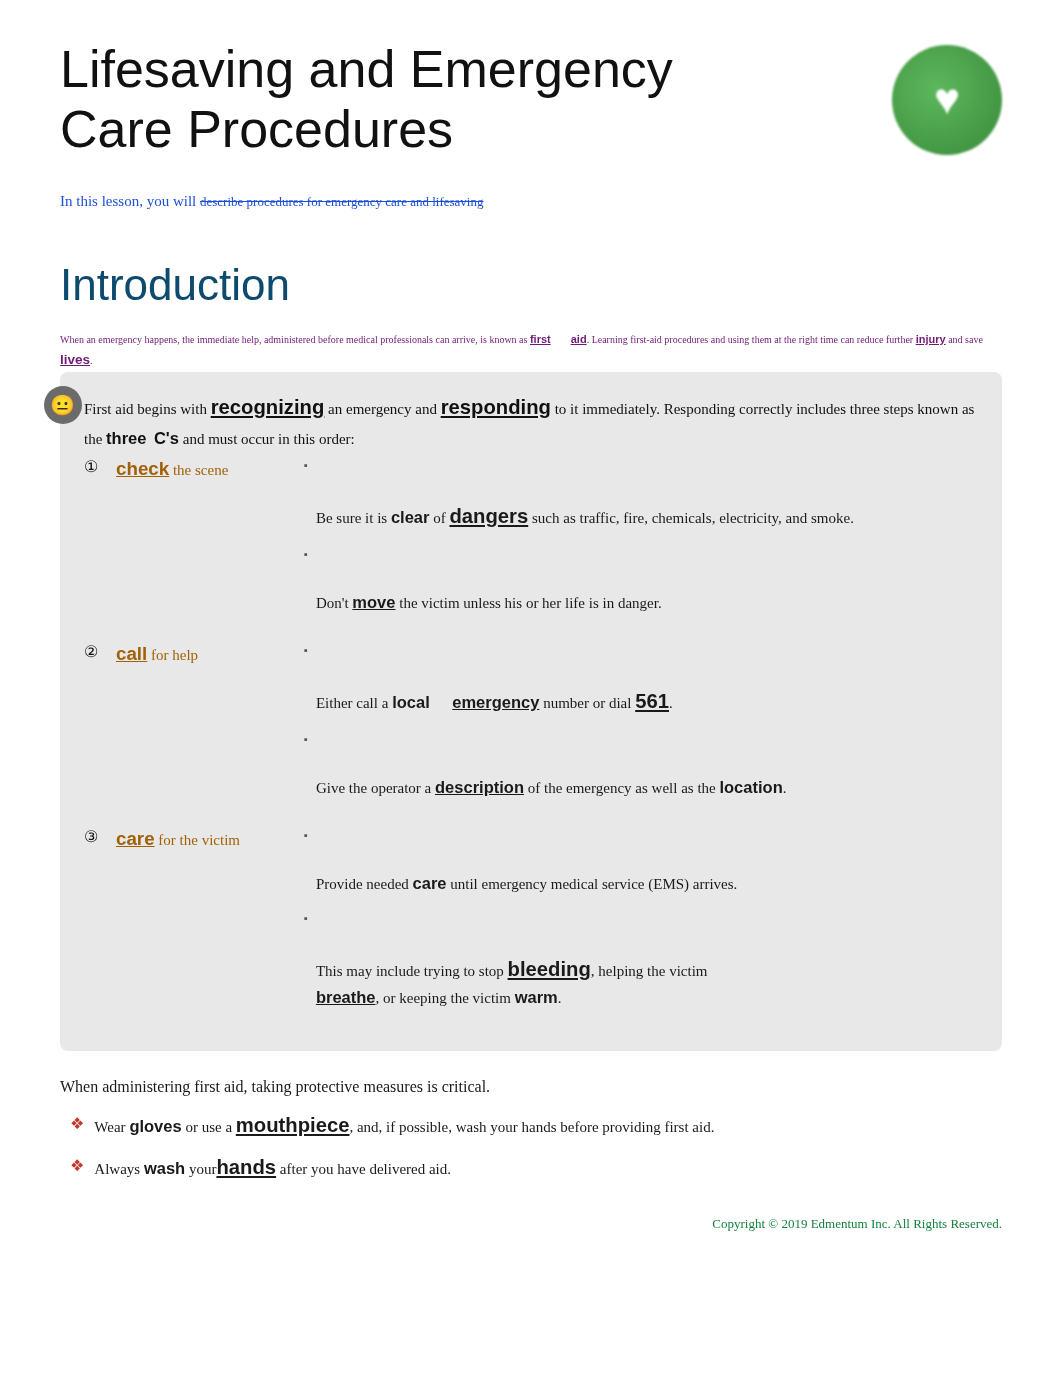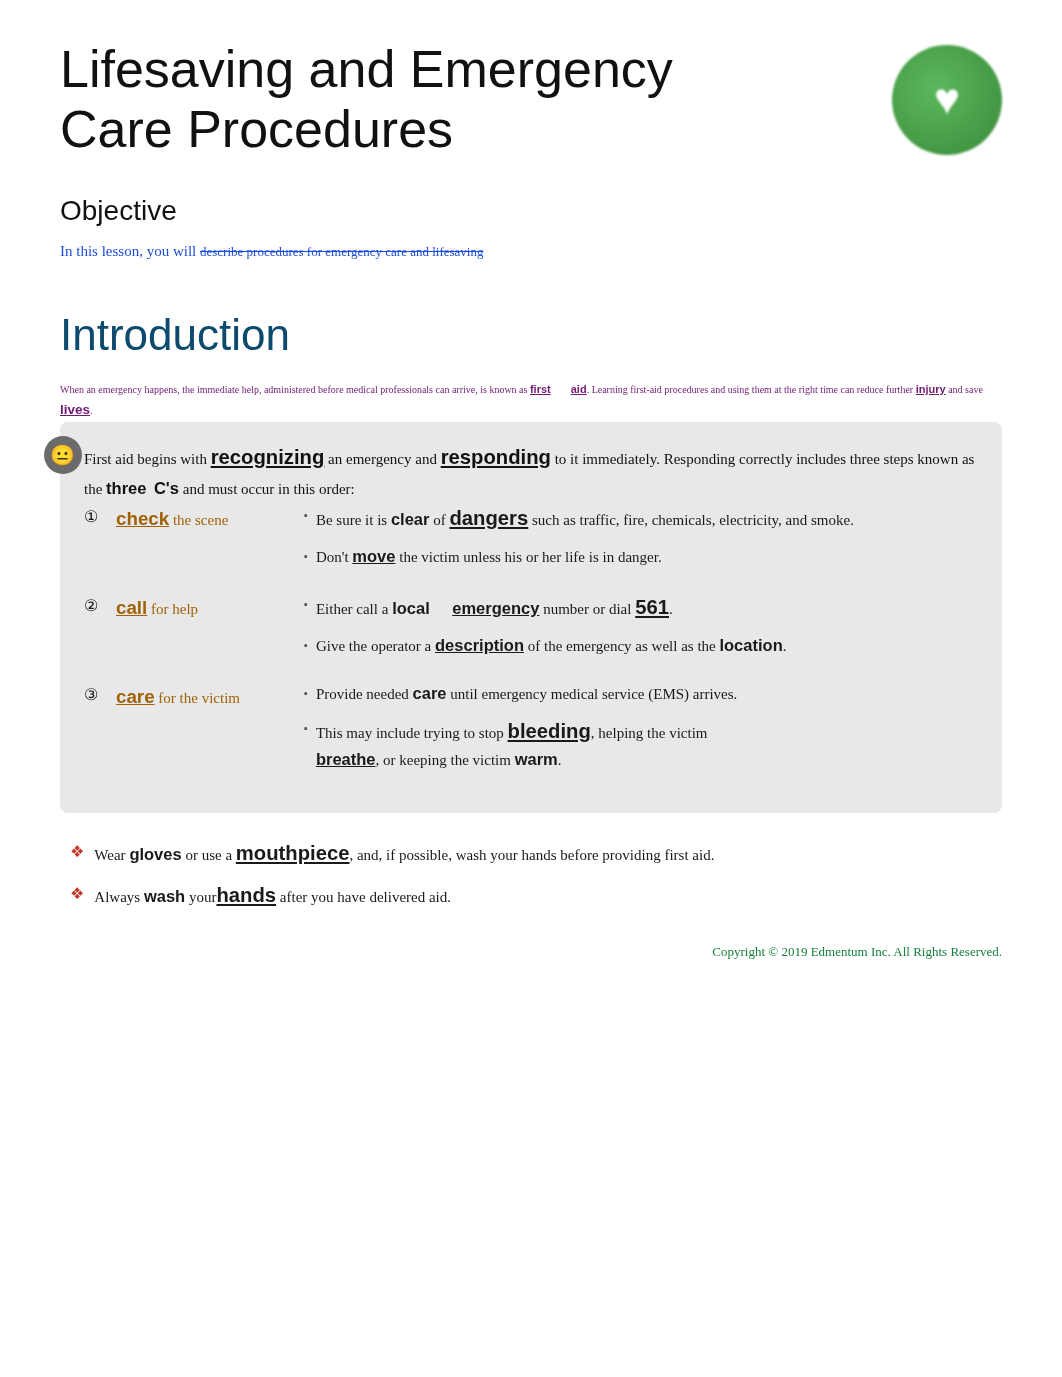--- a/index.html
+++ b/index.html
@@ -174,20 +174,21 @@
       line-height: 1.55;
     }
     .bullet-icon {
       font-size: 11px;
       margin-top: 4px;
       flex-shrink: 0;
       color: #555;
     }
     .bullet-text {
       flex: 1;
+      margin-top: 48px;
     }
 
     
     .bottom-section {
       margin-top: 20px;
     }
     .bullet-list-outer {
       margin-top: 10px;
       padding-left: 10px;
     }
@@ -227,21 +228,20 @@
 <body>
 
 <div class="header-section">
   <h1 class="main-title">Lifesaving and Emergency Care Procedures</h1>
   <div class="logo-circle">
     <span class="logo-heart">♥</span>
   </div>
 </div>
 
 <div class="objective-section">
-  <h2 class="section-heading">Objective</h2>
   <p class="objective-text">
     <span>In this lesson, you will </span><span class="crossed-out">describe procedures for emergency care and lifesaving</span>
   </p>
 </div>
 
 <div>
   <h2 class="intro-heading">Introduction</h2>
   <p class="intro-text">
     <span>When an emergency happens, the immediate help, administered before medical professionals can arrive, is known as </span><span class="vocab-sm">first</span>&nbsp;&nbsp;&nbsp;&nbsp;&nbsp;&nbsp;&nbsp;&nbsp;<span class="vocab-sm">aid</span><span>. Learning first-aid procedures and using them at the right time can reduce further </span><span class="vocab-sm">injury</span> <span>and save </span><span class="vocab-word">lives</span>.
   </p>
@@ -321,20 +321,21 @@
             <span>This may include trying to stop </span><span class="vocab-word">bleeding</span><span>, helping the victim </span><br><span class="vocab-sm">breathe</span><span>, or keeping the victim </span><span class="blank-word">warm</span><span>.</span>
           </span>
         </div>
       </div>
     </div>
 
   </div>
 </div>
 
 <div class="bottom-section">
+  <p>When administering first aid, taking protective measures is critical.</p>
   <div class="bullet-list-outer">
     <div class="outer-bullet-item">
       <span class="diamond-icon">❖</span>
       <span>
         <span>Wear </span><span class="blank-word">gloves</span><span> or use a </span><span class="vocab-word">mouthpiece</span><span>, and, if possible, wash your hands before providing first aid.</span>
       </span>
     </div>
     <div class="outer-bullet-item">
       <span class="diamond-icon">❖</span>
       <span>

